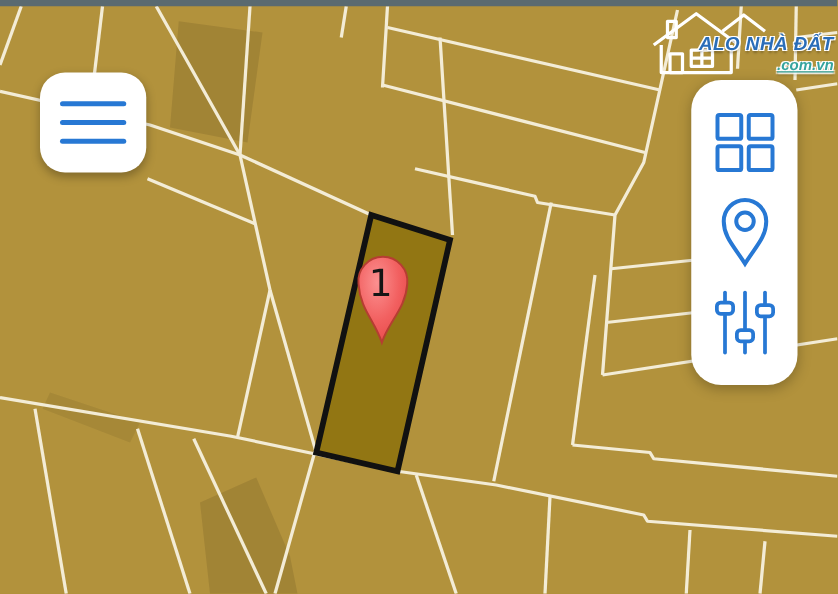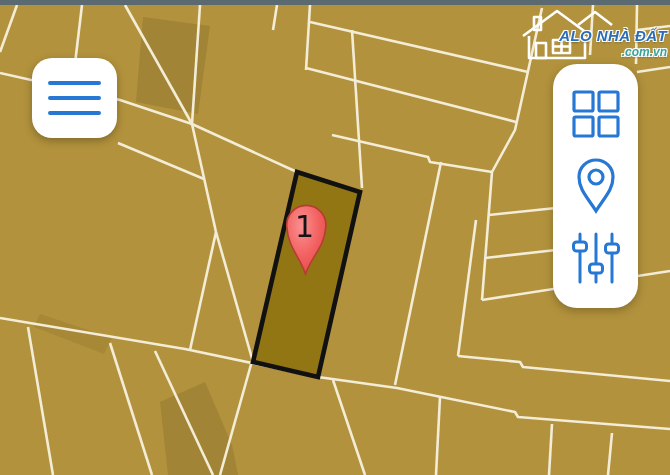--- a/index.html
+++ b/index.html
@@ -27,21 +27,21 @@
   .tool-icon{width:52px;height:58px;display:block;cursor:pointer;}
   .tool-icon *{stroke:var(--accent-blue);}
   
   .logo{position:absolute;right:0;top:0;width:150px;height:70px;z-index:2;}
   .logo-house{position:absolute;left:-2px;top:2px;}
   .logo-house *{stroke:#ffffff;fill:none;stroke-width:2.6;stroke-linejoin:round;}
   .logo-text{position:absolute;right:3px;top:28px;text-align:right;font-weight:bold;font-style:italic;line-height:1;}
   .logo-name{font-size:15px;letter-spacing:0.4px;color:var(--logo-blue);
     text-shadow:-1px -1px 0 #fff,1px -1px 0 #fff,-1px 1px 0 #fff,1px 1px 0 #fff,0 2px 2px rgba(0,0,0,0.3);}
   .logo-domain{display:block;margin-top:2px;font-size:12px;color:var(--logo-teal);
-    text-shadow:-1px -1px 0 #fff,1px -1px 0 #fff,-1px 1px 0 #fff,1px 1px 0 #fff,0 2px 2px rgba(0,0,0,0.3);}
+    text-shadow:-1px -1px 0 #fff,1px -1px 0 #fff,-1px 1px 0 #fff,1px 1px 0 #fff,0 2px 2px rgba(0,0,0,0.3);text-decoration:underline;}
   .marker-label{font-family:"DejaVu Sans",sans-serif;font-size:30px;fill:#151515;}
 </style>
 </head>
 <body>
 
 <svg id="map-svg" width="670" height="475" viewBox="0 0 670 475">
   <defs>
     <radialGradient id="pinGrad" cx="38%" cy="30%" r="75%">
       <stop offset="0%" stop-color="#fb9090"></stop>
       <stop offset="60%" stop-color="#f26060"></stop>

